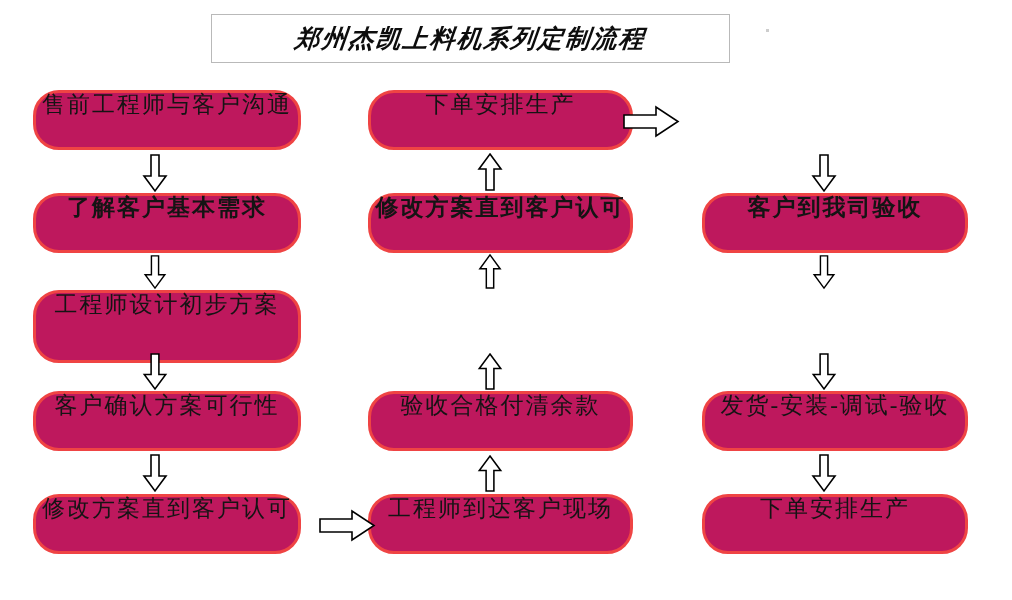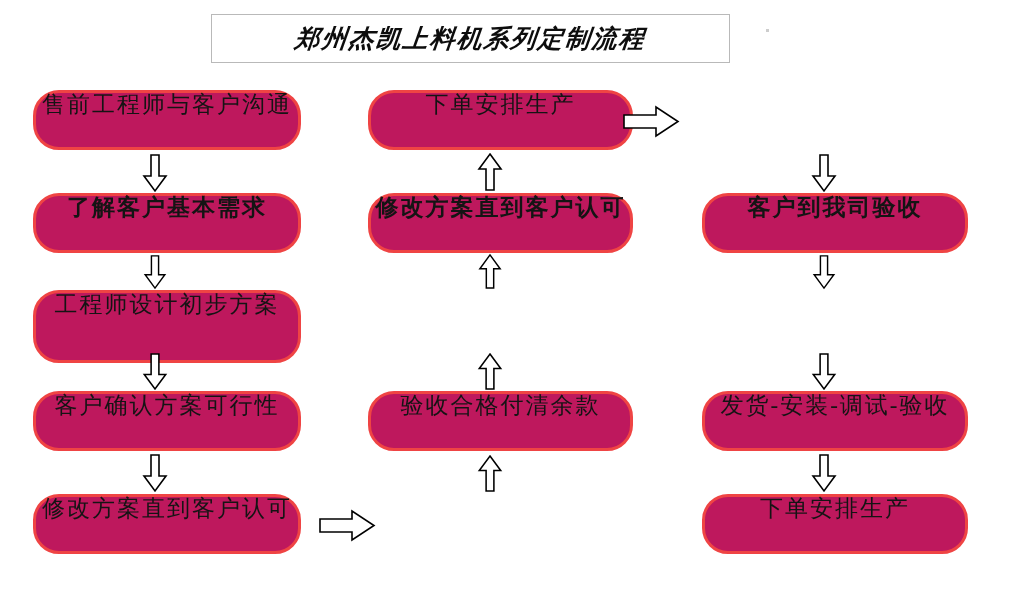--- a/index.html
+++ b/index.html
@@ -128,20 +128,23 @@
 
   <div class="node col2 row1">
     <span class="label">下单安排生产</span>
   </div>
   <div class="node col2 row2">
     <span class="label">修改方案直到客户认可</span>
   </div>
   <div class="node col2 row4">
     <span class="label">验收合格付清余款</span>
   </div>
+  <div class="node col2 row5">
+    <span class="label">工程师到达客户现场</span>
+  </div>
 
   <div class="node col3 row2">
     <span class="label">客户到我司验收</span>
   </div>
   <div class="node col3 row4">
     <span class="label">发货-安装-调试-验收</span>
   </div>
   <div class="node col3 row5">
     <span class="label">下单安排生产</span>
   </div>

